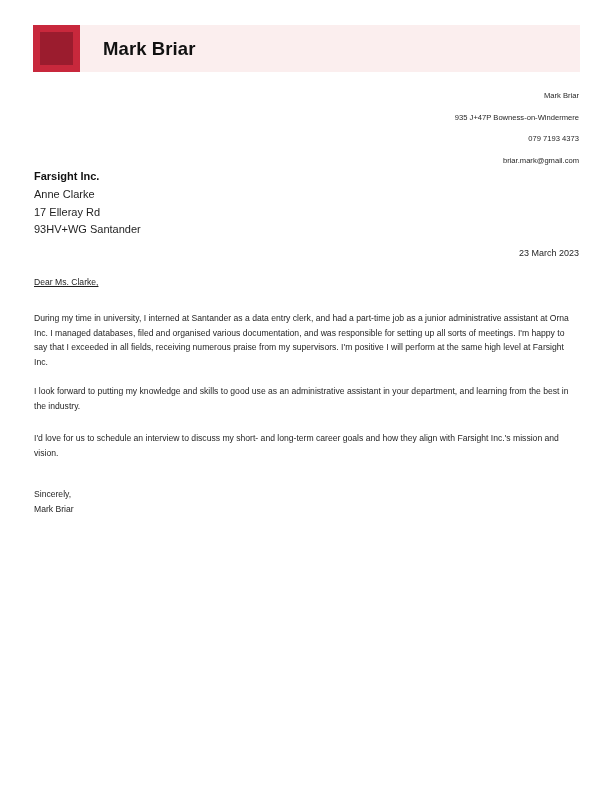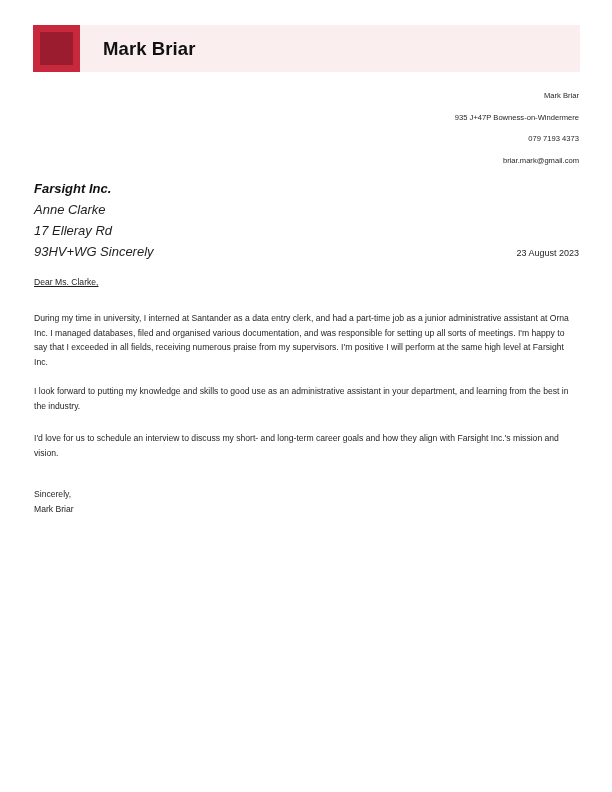--- a/index.html
+++ b/index.html
@@ -72,25 +72,24 @@
     white-space: nowrap;
   }
   .sender-line:last-child {
     margin-bottom: 12px;
   }
 
   
   .recipient-block {
     position: absolute;
     left: 34px;
-    top: 178px;
-    font-size: 13px;
+    top: 168px;
+    font-size: 11px;
     line-height: 1.62;
     color: #1f1f1f;
-    font-style: italic;
   }
   .recipient-company {
     font-weight: bold;
     color: #111111;
   }
 
   
   .letter-date {
     position: absolute;
     right: 33px;
@@ -145,24 +144,24 @@
     <div class="sender-line">Mark Briar</div>
     <div class="sender-line">935 J+47P Bowness-on-Windermere</div>
     <div class="sender-line">079 7193 4373</div>
     <div class="sender-line">briar.mark@gmail.com</div>
   </div>
 
   <div class="recipient-block">
     <div class="recipient-company">Farsight Inc.</div>
     <div>Anne Clarke</div>
     <div>17 Elleray Rd</div>
-    <div>93HV+WG Sincerely</div>
+    <div>93HV+WG Santander</div>
   </div>
 
-  <div class="letter-date">23 August 2023</div>
+  <div class="letter-date">23 March 2023</div>
 
   <div class="letter-body">
     <p class="salutation">Dear Ms. Clarke,</p>
     <p class="body-paragraph tight">During my time in university, I interned at Santander as a data entry clerk, and had a part-time job as a junior administrative assistant at Orna Inc. I managed databases, filed and organised various documentation, and was responsible for setting up all sorts of meetings. I'm happy to say that I exceeded in all fields, receiving numerous praise from my supervisors. I'm positive I will perform at the same high level at Farsight Inc.</p>
     <p class="body-paragraph">I look forward to putting my knowledge and skills to good use as an administrative assistant in your department, and learning from the best in the industry.</p>
     <p class="body-paragraph">I'd love for us to schedule an interview to discuss my short- and long-term career goals and how they align with Farsight Inc.'s mission and vision.</p>
     <p class="closing">
       <span>Sincerely,</span>
       <span class="closing-name">Mark Briar</span>
     </p>

